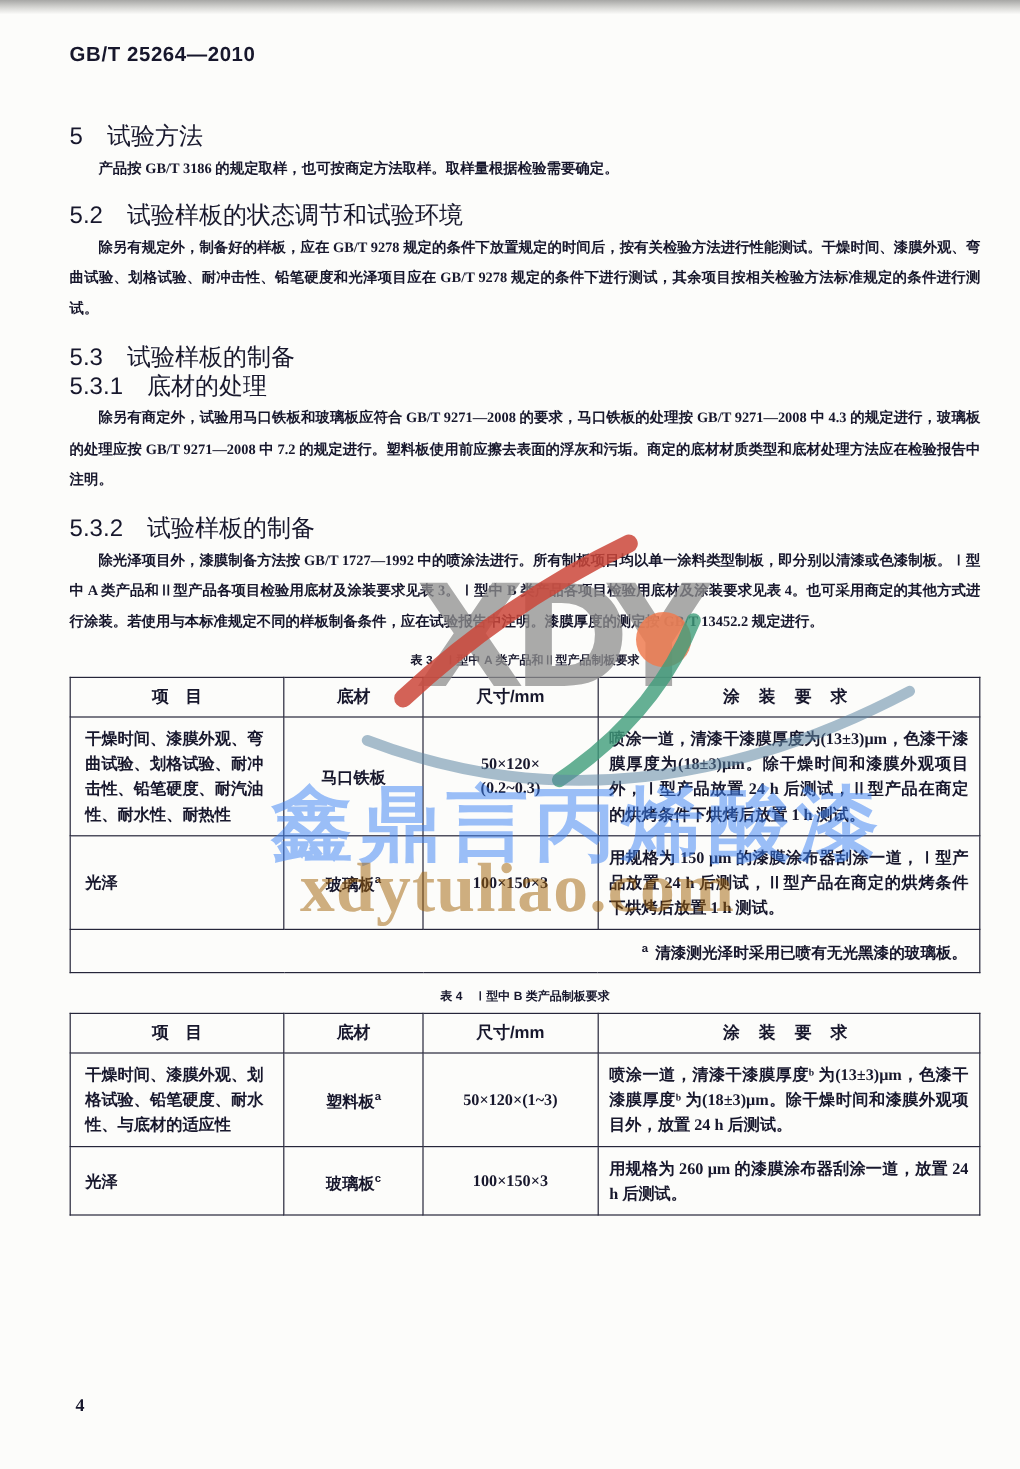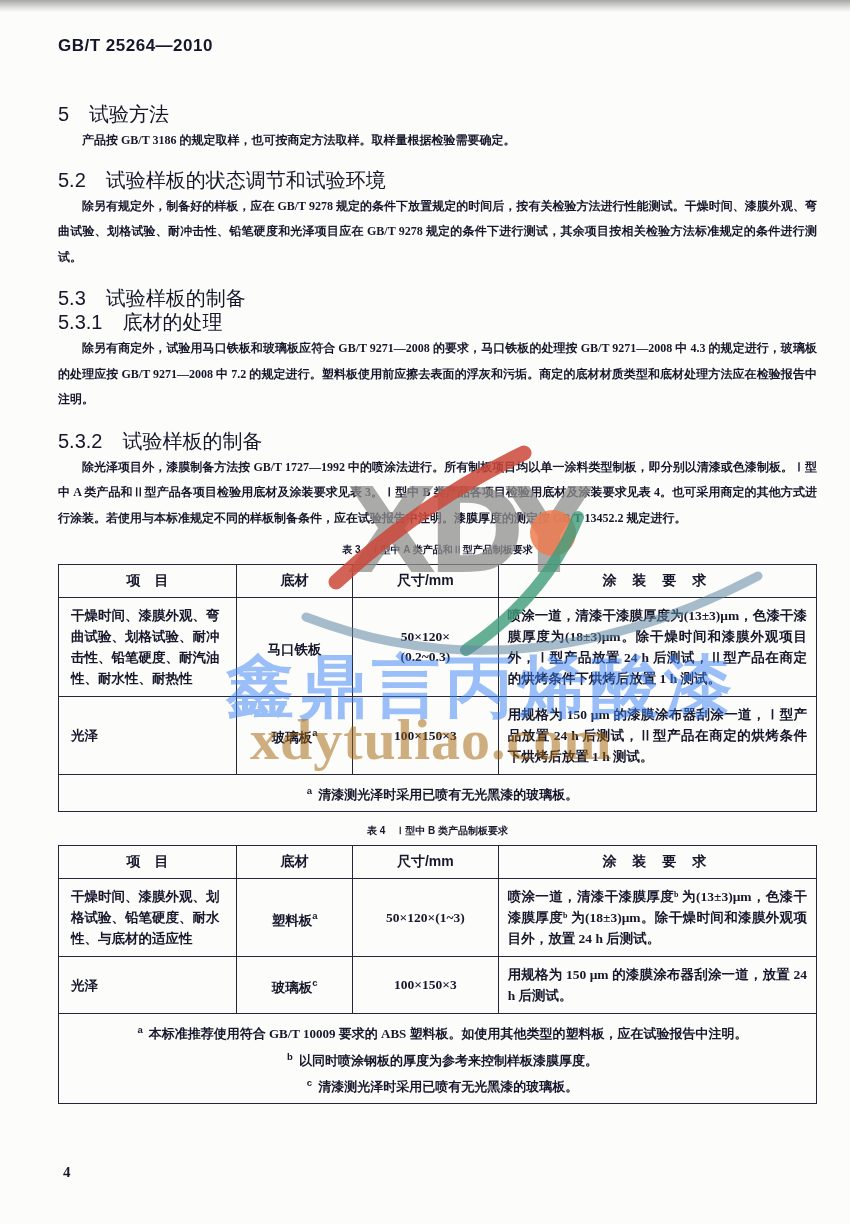--- a/index.html
+++ b/index.html
@@ -42,21 +42,21 @@
   table.std th, table.std td{
     border:1px solid #26263a;vertical-align:middle;
   }
   table.std th{
     font-family:"Liberation Sans", sans-serif;font-weight:bold;
     padding:7px 3px;font-size:14px;
   }
   td.c-item{ padding:7px 12px;line-height:21px;font-weight:600;}
   td.c-sub, td.c-size{ text-align:center;padding:7px 6px;line-height:20px;font-weight:600;}
   td.c-req{ text-align:justify;padding:7px 9px;line-height:21px;font-weight:600;}
-  td.fn-cell{ padding:5px 10px 5px 20px;line-height:22px;font-size:13px;font-weight:600;text-align:center;}
+  td.fn-cell{ padding:5px 10px 5px 20px;line-height:22px;font-size:13px;font-weight:600;text-align:right;}
   .fn-line{white-space:normal;}
   sup.fn-mark{font-size:9.5px;font-family:"Liberation Sans",sans-serif;margin-right:6px;}
   sup.cell-mark{font-size:9.5px;font-family:"Liberation Sans",sans-serif;}
   .th-spaced{letter-spacing:6px;}
   .page-num{
     position:absolute;left:63px;top:1164px;font-size:15px;font-weight:600;
     font-family:"Liberation Serif", serif;z-index:1;
   }
   
   .wm-layer{position:absolute;inset:0;z-index:5;pointer-events:none;}
@@ -159,28 +159,21 @@
           <div>50×120×(1~3)</div>
         </td>
         <td class="c-req">喷涂一道，清漆干漆膜厚度ᵇ 为(13±3)μm，色漆干漆膜厚度ᵇ 为(18±3)μm。除干燥时间和漆膜外观项目外，放置 24 h 后测试。</td>
       </tr>
       <tr>
         <td class="c-item">光泽</td>
         <td class="c-sub"><span>玻璃板</span><sup class="cell-mark">c</sup></td>
         <td class="c-size">
           <div>100×150×3</div>
         </td>
-        <td class="c-req">用规格为 150 μm 的漆膜涂布器刮涂一道，放置 24 h 后测试。</td>
-      </tr>
-      <tr>
-        <td class="fn-cell" colspan="4">
-          <div class="fn-line"><sup class="fn-mark">a</sup><span>本标准推荐使用符合 GB/T 10009 要求的 ABS 塑料板。如使用其他类型的塑料板，应在试验报告中注明。</span></div>
-          <div class="fn-line"><sup class="fn-mark">b</sup><span>以同时喷涂钢板的厚度为参考来控制样板漆膜厚度。</span></div>
-          <div class="fn-line"><sup class="fn-mark">c</sup><span>清漆测光泽时采用已喷有无光黑漆的玻璃板。</span></div>
-        </td>
+        <td class="c-req">用规格为 260 μm 的漆膜涂布器刮涂一道，放置 24 h 后测试。</td>
       </tr>
     </tbody>
   </table>
 
 </div>
 
 <div class="page-num">4</div>
 
 <div class="wm-layer">
   <svg class="wm-svg" width="850" height="1224" viewBox="0 0 850 1224">

